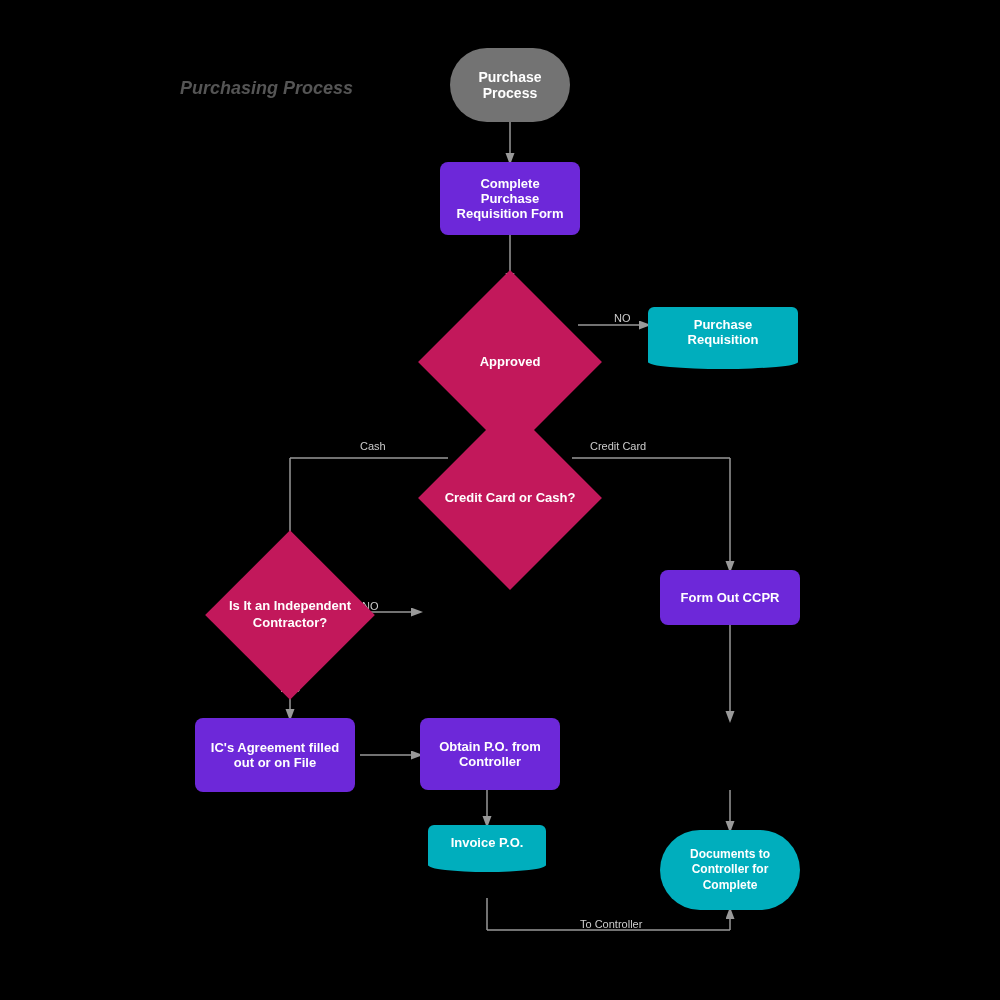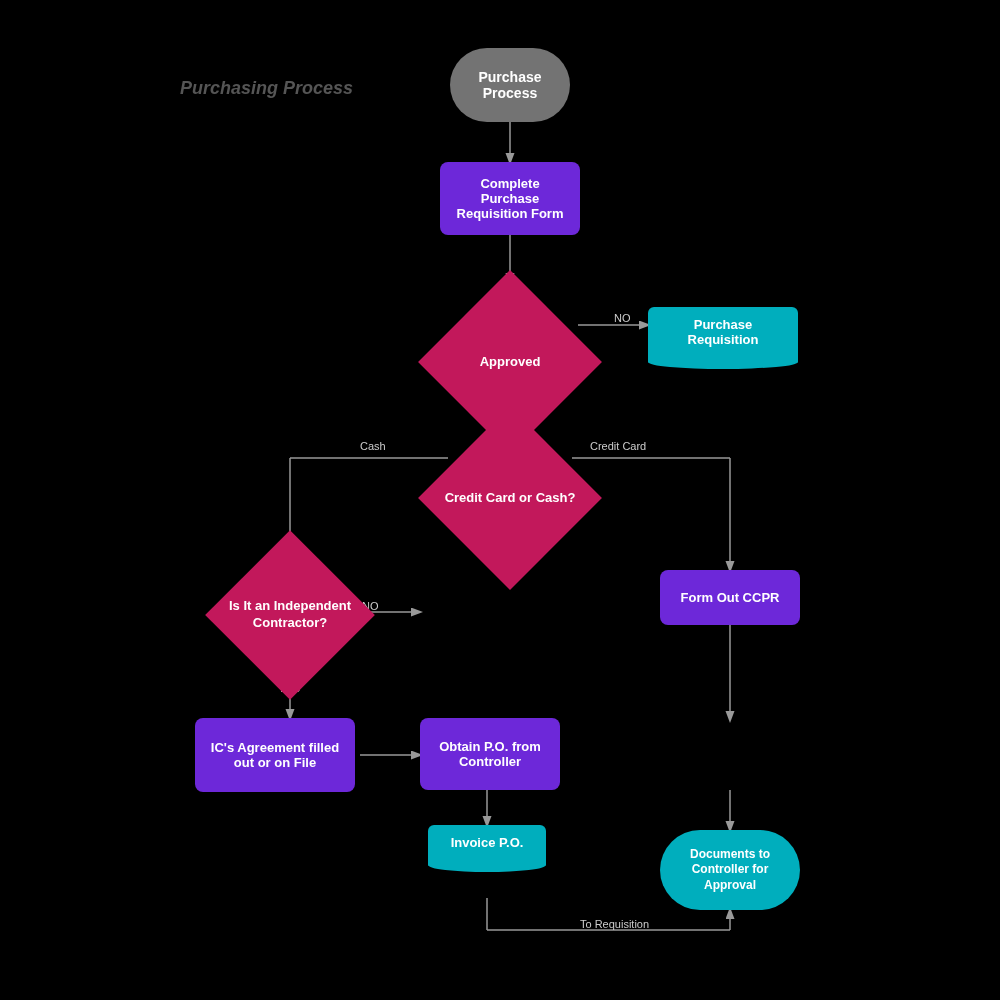--- a/index.html
+++ b/index.html
@@ -163,21 +163,21 @@
   <div class="label-text" style="left:498px; top:393px;">YES</div>
 
   <div class="label-text" style="left:360px; top:440px;">Cash</div>
 
   <div class="label-text" style="left:590px; top:440px;">Credit Card</div>
 
   <div class="label-text" style="left:278px; top:682px;">YES</div>
 
   <div class="label-text" style="left:362px; top:600px;">NO</div>
 
-  <div class="label-text" style="left:580px; top:918px;">To Requisition</div>
+  <div class="label-text" style="left:580px; top:918px;">To Controller</div>
 
   <div class="node pill" style="left:450px; top:48px; width:120px; height:74px; border-radius:40px;">
     <span style="white-space:pre-line;">Purchase
 Process</span>
   </div>
 
   <div class="node rounded-rect" style="left:440px; top:162px; width:140px; height:73px;">
     <span>Complete Purchase
 Requisition Form</span>
   </div>
@@ -225,16 +225,16 @@
   </div>
 
   <div class="node rounded-rect" style="left:660px; top:570px; width:140px; height:55px;">
     <span>Form Out CCPR</span>
   </div>
 
 
   <div class="node teal-circle" style="left:660px; top:830px; width:140px; height:80px; border-radius:40px;">
     <span style="font-size:12px; line-height:1.3;">Documents to
 Controller for
-Approval</span>
+Complete</span>
   </div>
 
 </div>
 
 </body></html>

